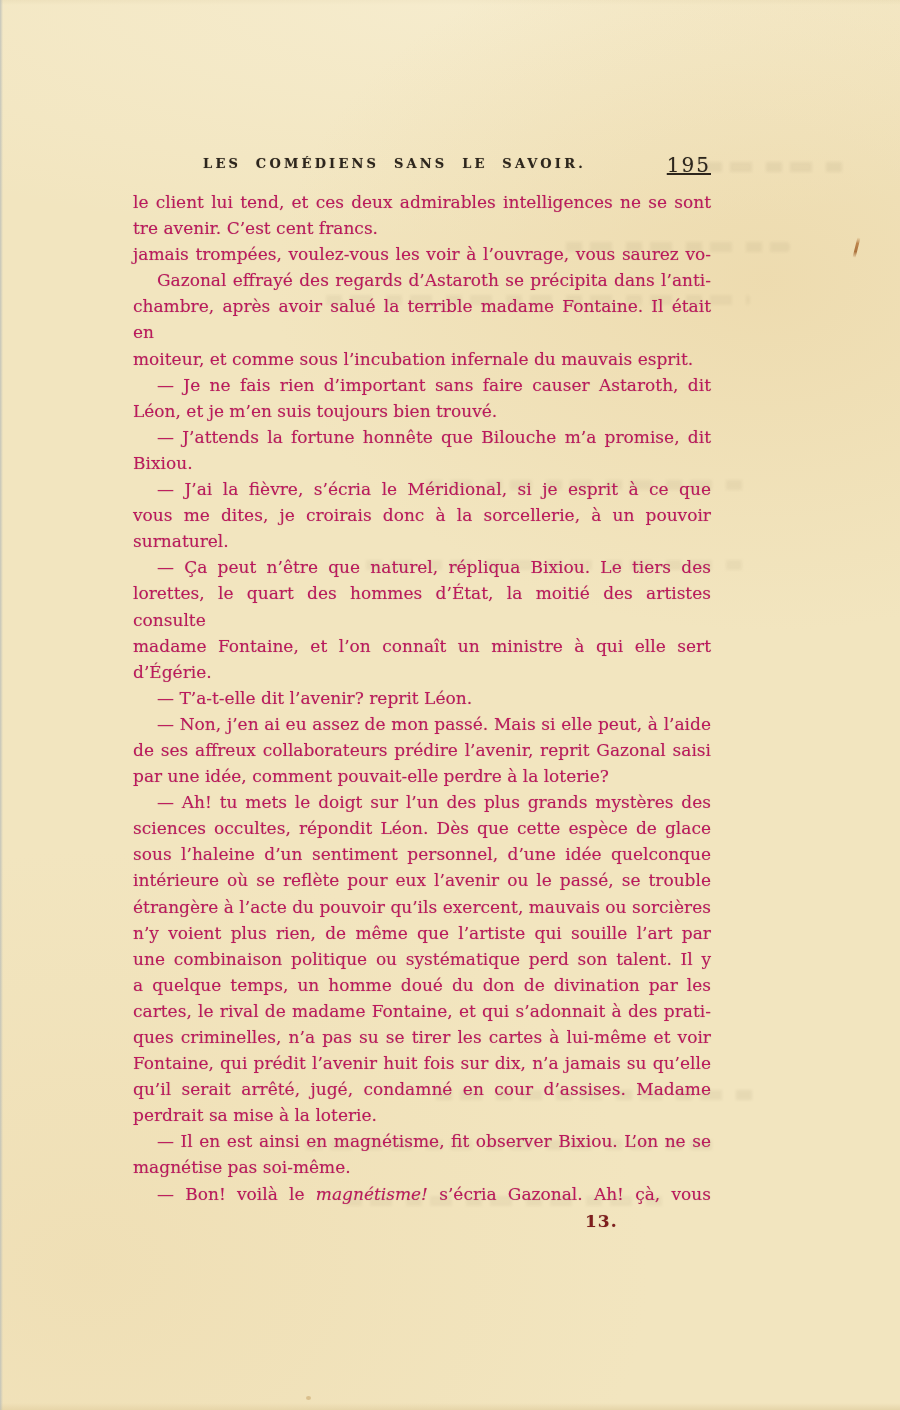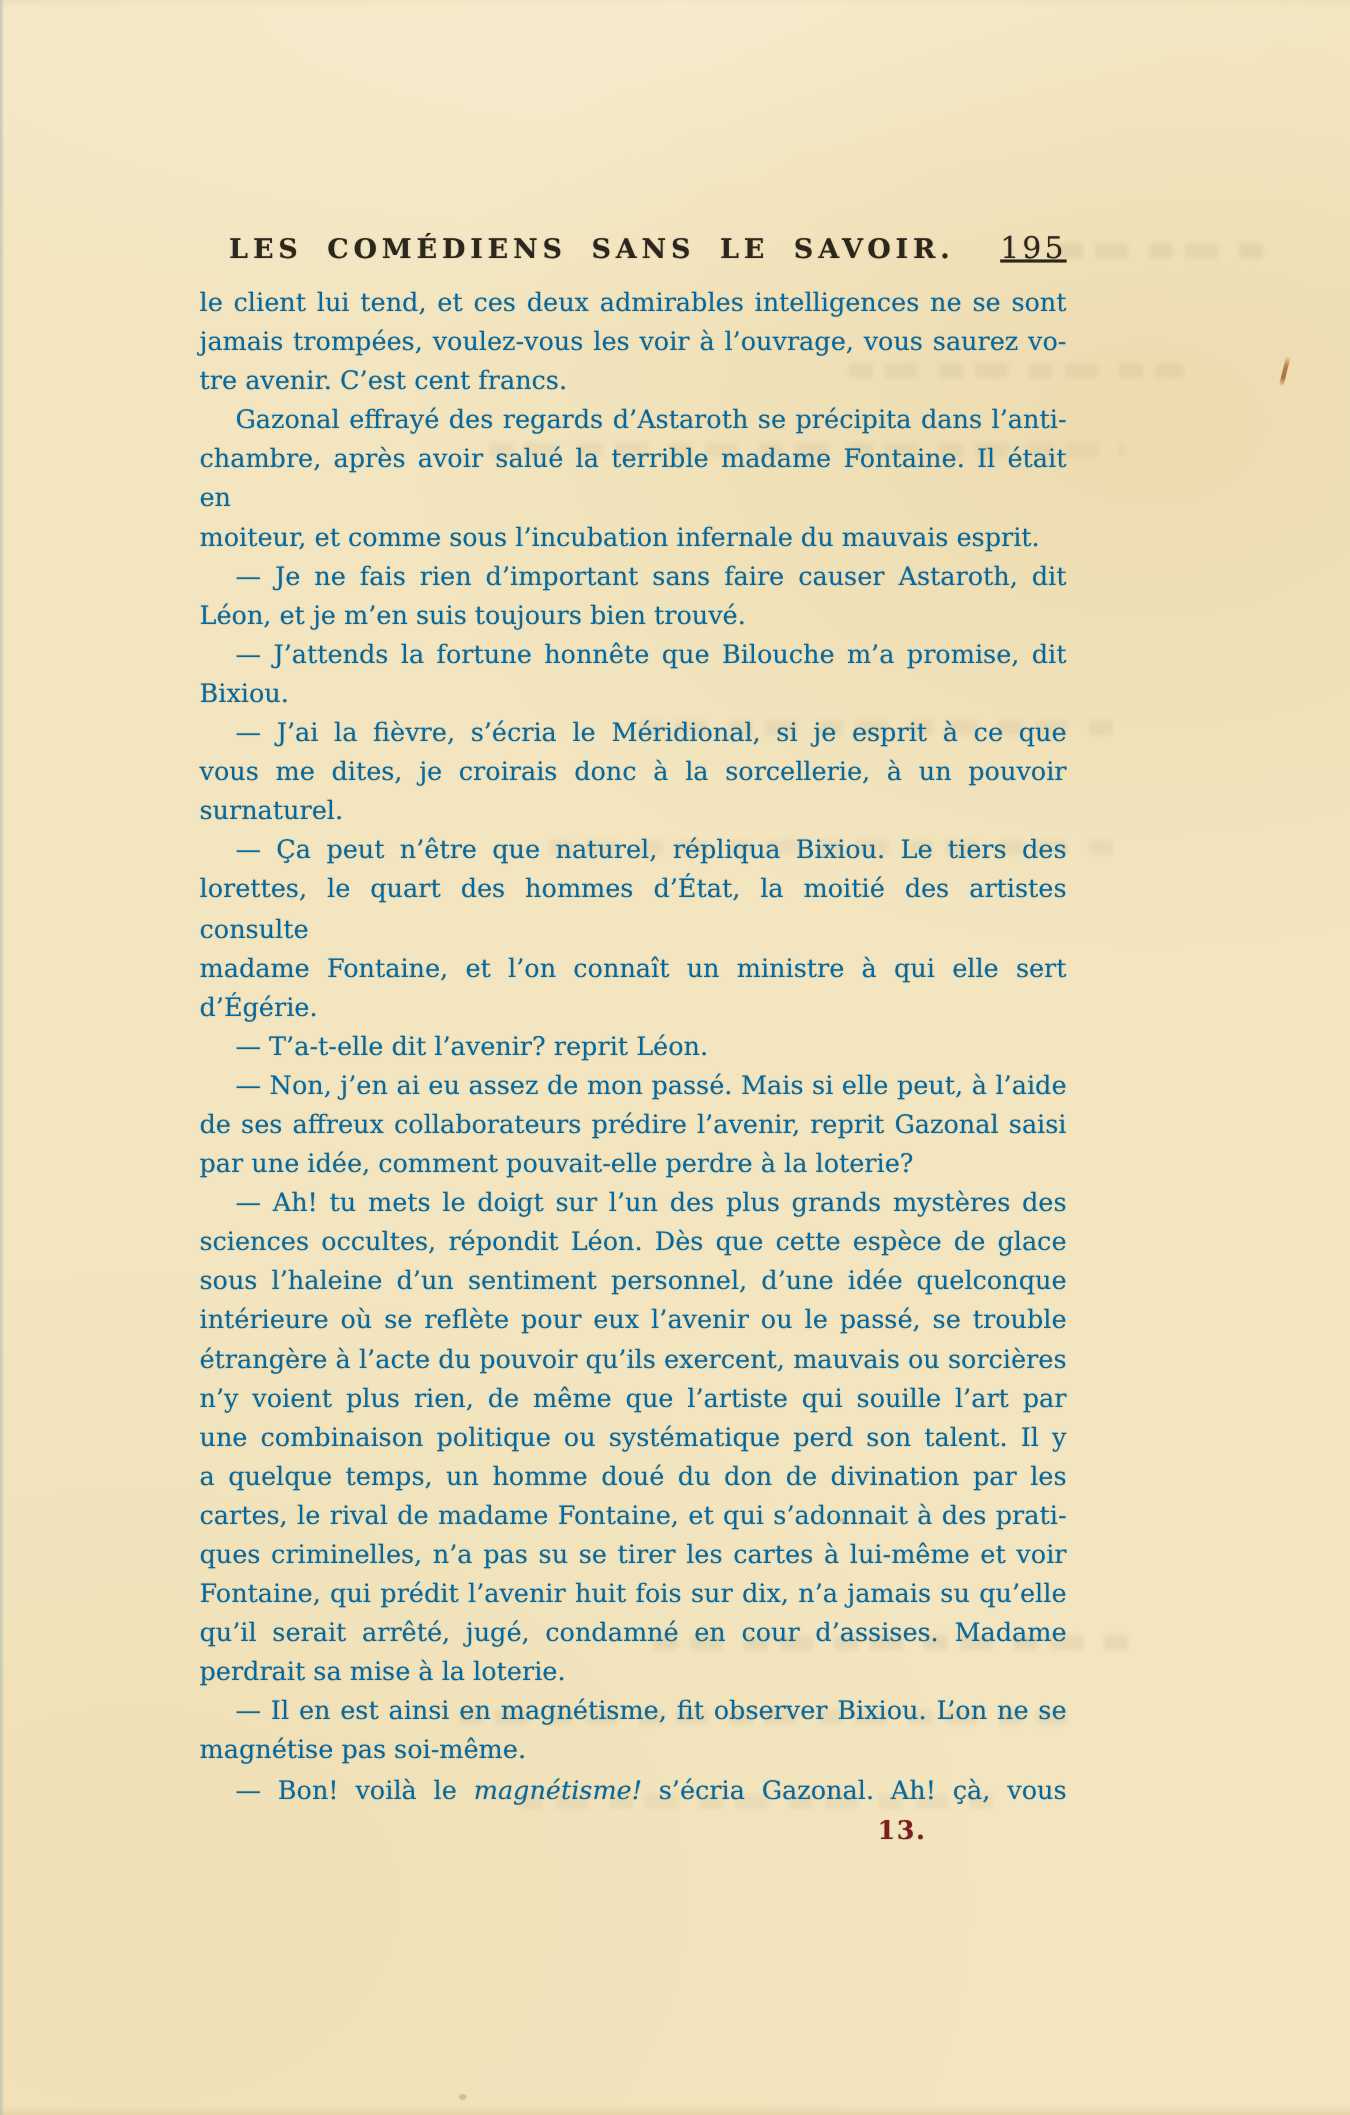--- a/index.html
+++ b/index.html
@@ -48,34 +48,34 @@
   .g7 { left: 300px; top: 1140px; width: 420px; opacity: 0.09; }
   .g8 { left: 340px; top: 1196px; width: 330px; opacity: 0.08; }
 
   .header {
     position: absolute; left: 133px; top: 153px; width: 578px; height: 28px;
     color: #2d261d;
   }
   .running-title {
     position: absolute; left: 0; right: 55px; top: 3px;
     text-align: center;
-    font-size: 18px; font-weight: bold;
+    font-size: 13px; font-weight: bold;
     letter-spacing: 3.2px; word-spacing: 7px;
     text-shadow: 0 0 1px rgba(45,38,29,0.35);
   }
   .page-number {
     position: absolute; right: 0; top: 0;
     font-size: 20px; letter-spacing: 2px;
     text-shadow: 0 0 1px rgba(45,38,29,0.35);
     text-decoration: underline;
   }
 
   .text-block {
     position: absolute; left: 133px; top: 189px; width: 578px;
-    color: #0369a1;
+    color: #be185d;
     font-size: 17px; line-height: 26.1px;
     text-shadow: 0 0 1px rgba(43,36,25,0.3);
   }
   .para { margin: 0; }
   .line { text-align: justify; text-align-last: justify; white-space: normal; }
   .line.last { text-align-last: left; }
   .para.indent .line.first { text-indent: 24px; }
   .line em { font-style: italic; }
 
   .signature-mark {
@@ -104,22 +104,22 @@
   <div class="ghost g8"></div>
 
   <div class="header">
     <div class="running-title">LES COMÉDIENS SANS LE SAVOIR.</div>
     <div class="page-number">195</div>
   </div>
 
   <div class="text-block">
       <div class="para">
         <div class="line first">le client lui tend, et ces deux admirables intelligences ne se sont</div>
+        <div class="line last">tre avenir. C’est cent francs.</div>
         <div class="line">jamais trompées, voulez-vous les voir à l’ouvrage, vous saurez vo-</div>
-        <div class="line last">tre avenir. C’est cent francs.</div>
       </div>
       <div class="para indent">
         <div class="line first">Gazonal effrayé des regards d’Astaroth se précipita dans l’anti-</div>
         <div class="line">chambre, après avoir salué la terrible madame Fontaine. Il était en</div>
         <div class="line last">moiteur, et comme sous l’incubation infernale du mauvais esprit.</div>
       </div>
       <div class="para indent">
         <div class="line first">— Je ne fais rien d’important sans faire causer Astaroth, dit</div>
         <div class="line last">Léon, et je m’en suis toujours bien trouvé.</div>
       </div>

